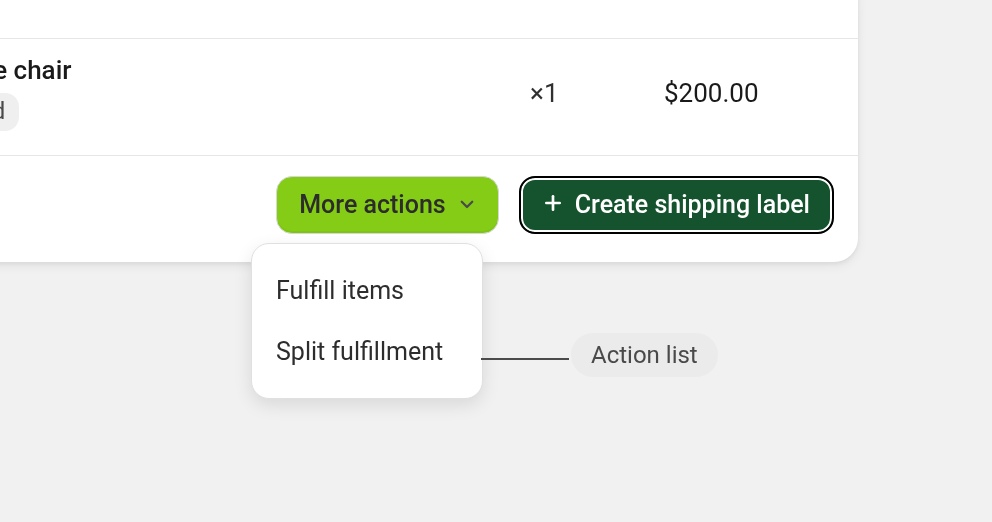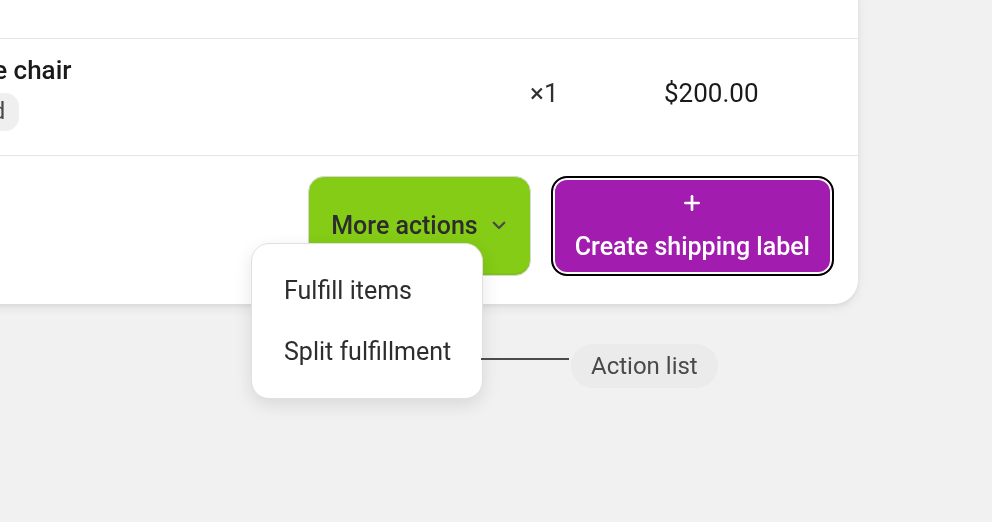--- a/index.html
+++ b/index.html
@@ -96,25 +96,24 @@
   }
 
   .btn-outline {
     background: #84cc16;
     color: #2c2c2c;
     border: 1.5px solid #d7d7d7;
     box-shadow: inset 0 -2px 0 rgba(0,0,0,0.04);
   }
 
   .btn-dark {
-    background: #a21caf;
+    background: #14532d;
     color: #ffffff;
     border: 2px solid #000000;
     box-shadow: 0 0 0 2px #ffffff inset, 0 1px 0 rgba(255,255,255,0.15) inset;
-    flex-direction: column;
   }
 
   .chevron-down {
     width: 18px;
     height: 18px;
   }
   .chevron-down polyline {
     fill: none;
     stroke: #4a4a4a;
     stroke-width: 3;
@@ -143,38 +142,38 @@
     box-shadow: 0 6px 18px rgba(0,0,0,0.10);
     padding: 16px 0;
     display: flex;
     flex-direction: column;
   }
 
   .dropdown-item {
     font-size: 25px;
     font-weight: 400;
     color: #2d2d2d;
-    padding: 16px 32px;
+    padding: 16px 24px;
     cursor: pointer;
     white-space: nowrap;
   }
 
   .callout-line {
     position: absolute;
     left: 481px;
     top: 358px;
     width: 88px;
     height: 2px;
     background: #4b4b4b;
   }
 
   .callout-label {
     position: absolute;
     left: 571px;
-    top: 344px;
+    top: 333px;
     background: #ebebeb;
     color: #4a4a4a;
     font-size: 24px;
     font-weight: 450;
     padding: 8px 20px;
     border-radius: 22px;
     white-space: nowrap;
   }
 </style>
 </head>

